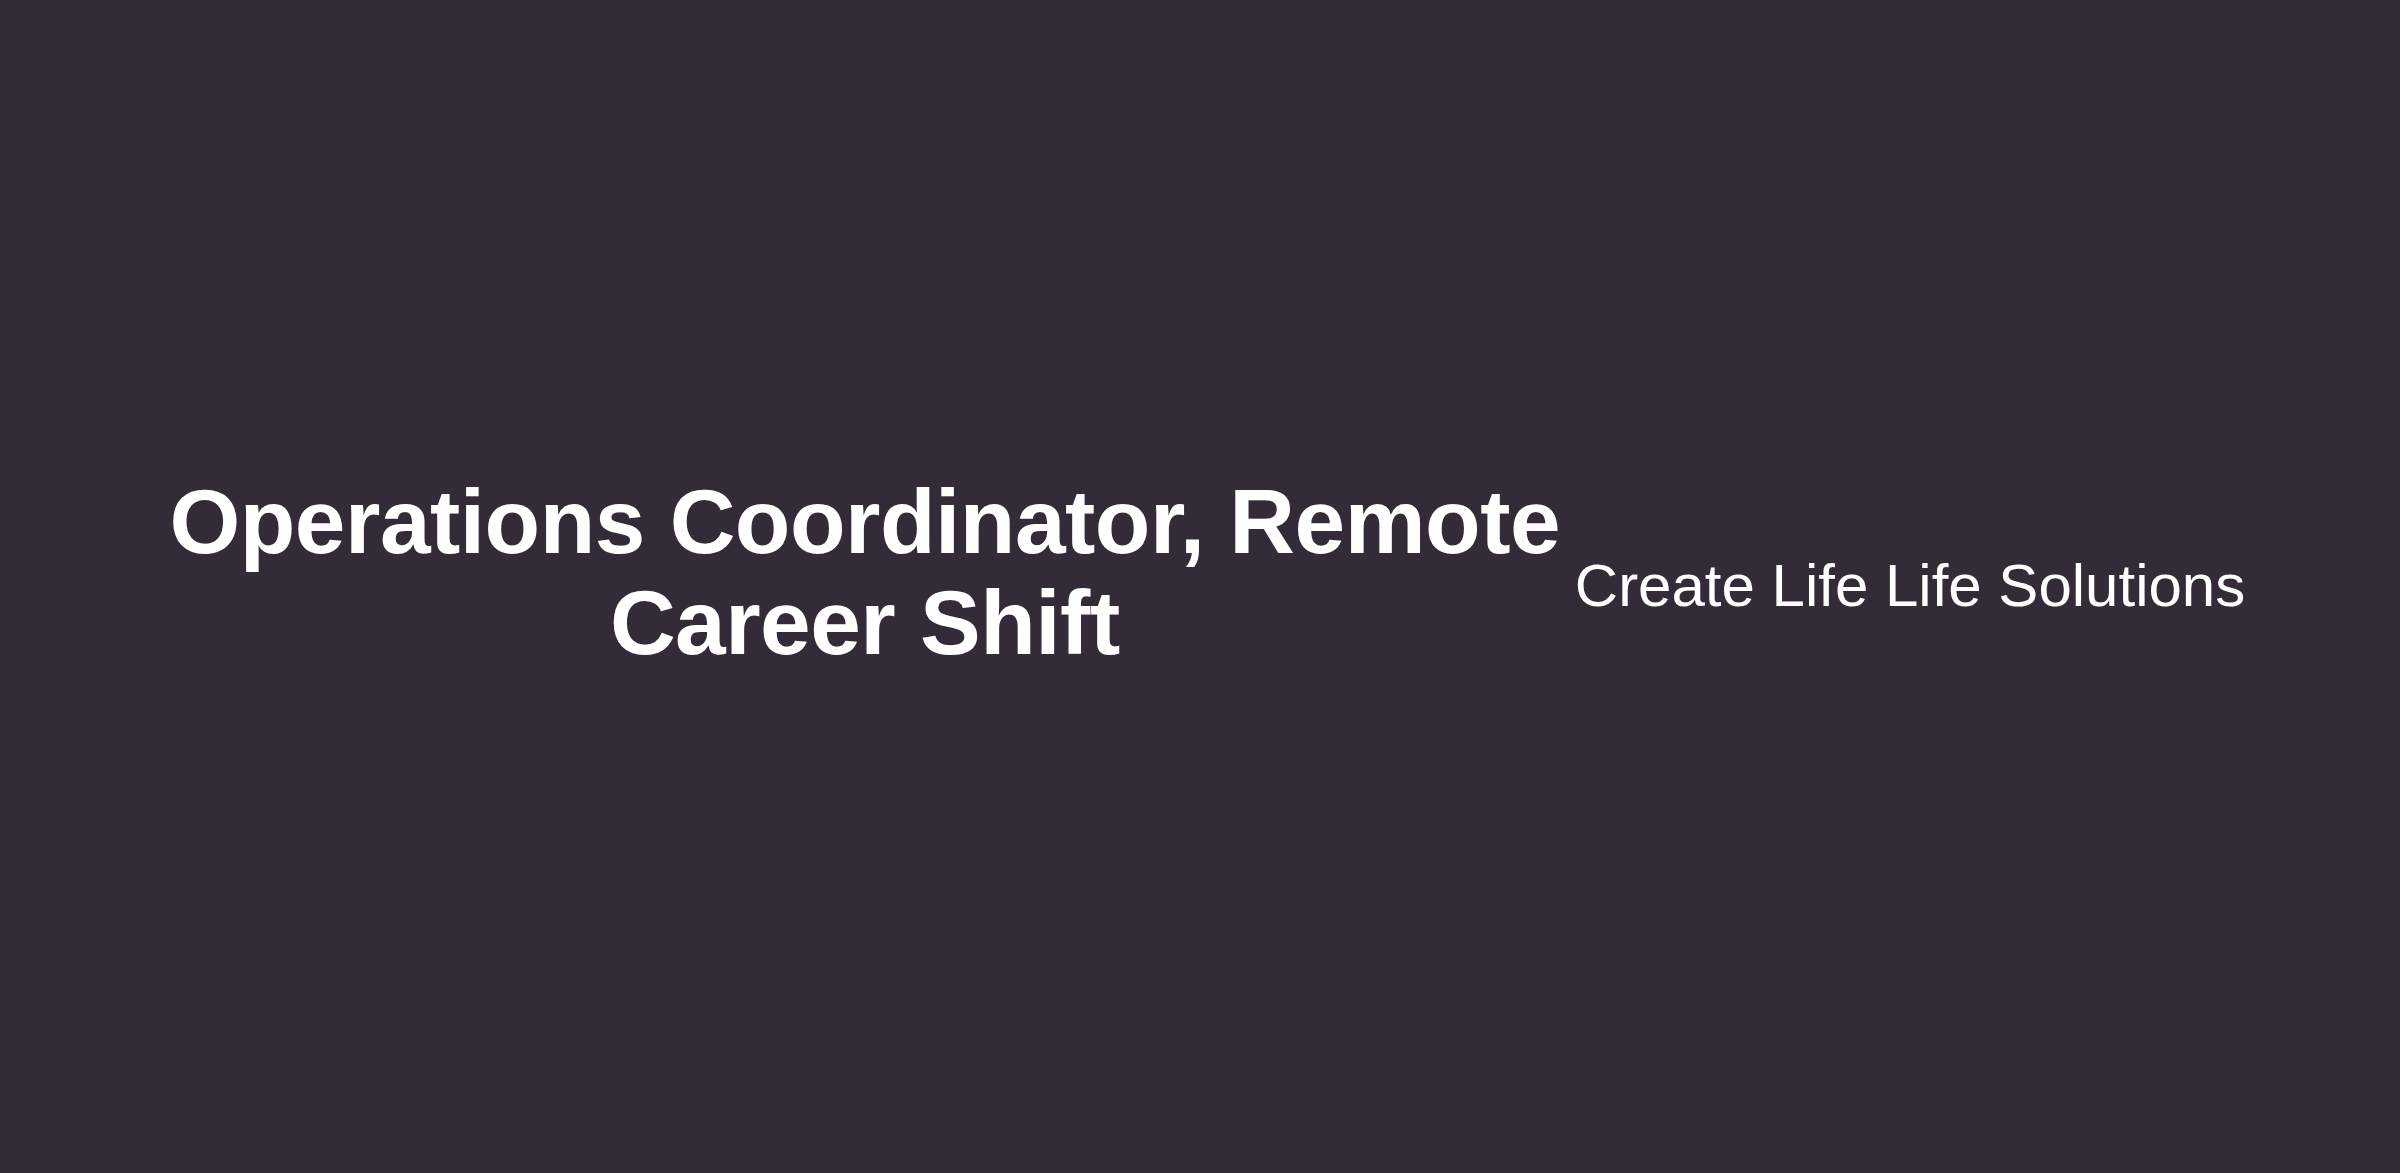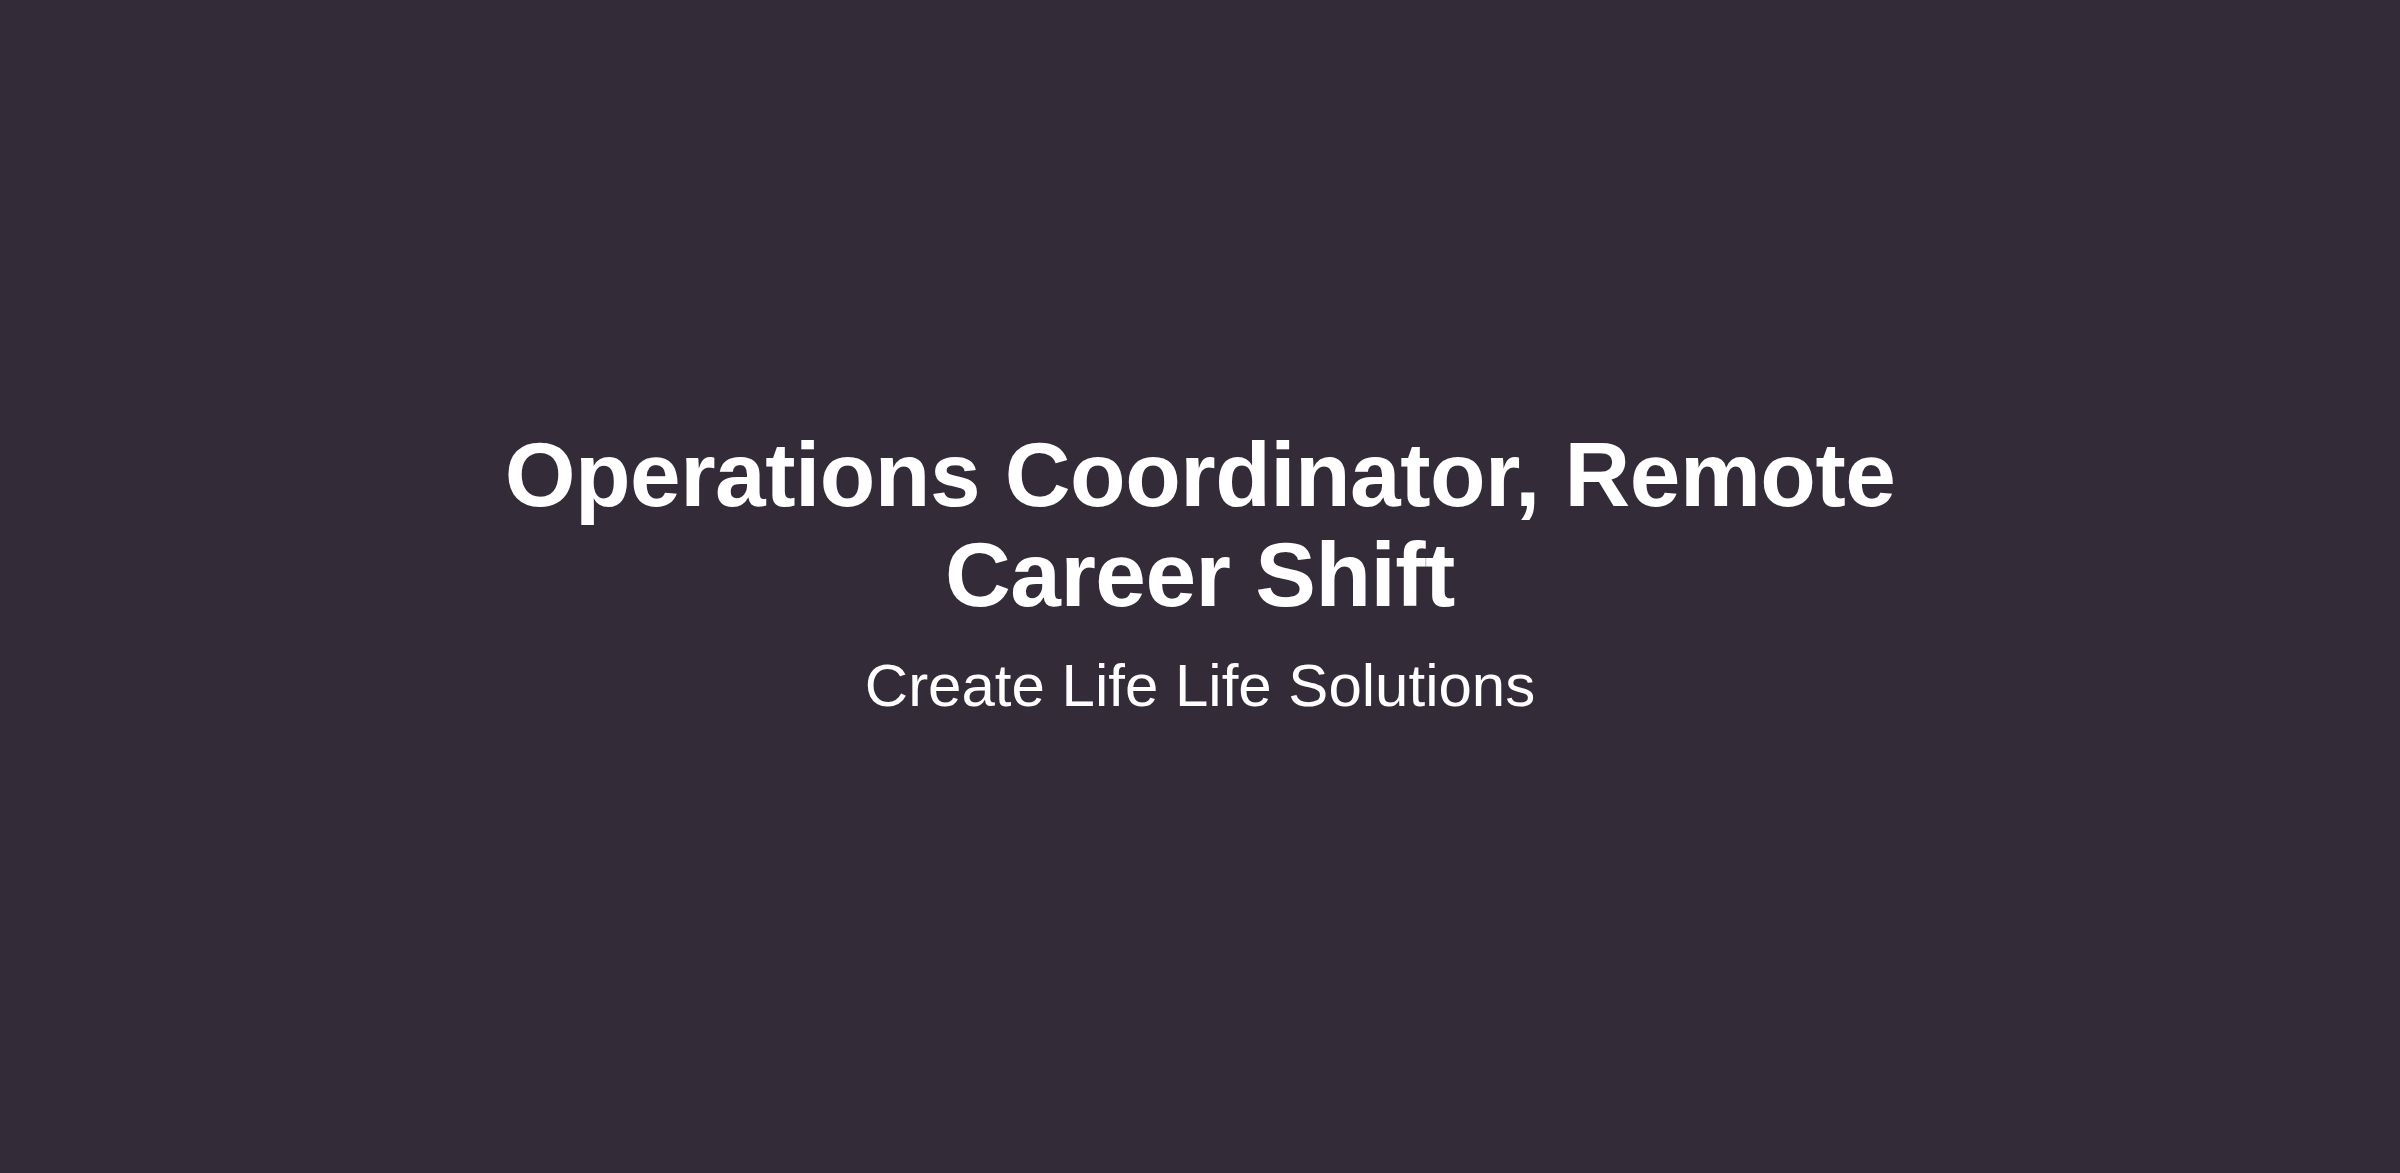--- a/index.html
+++ b/index.html
@@ -25,21 +25,20 @@
     display: flex;
     flex-direction: column;
     align-items: center;
     justify-content: center;
   }
 
   
   .hero-block {
     width: 100%;
     display: flex;
-    flex-direction: column;
     align-items: center;
     justify-content: center;
     transform: translateY(-14px);
   }
 
   .hero-headline {
     margin: 0;
     padding: 0;
     max-width: 1420px;
     font-family: "Liberation Sans", "DejaVu Sans", sans-serif;

